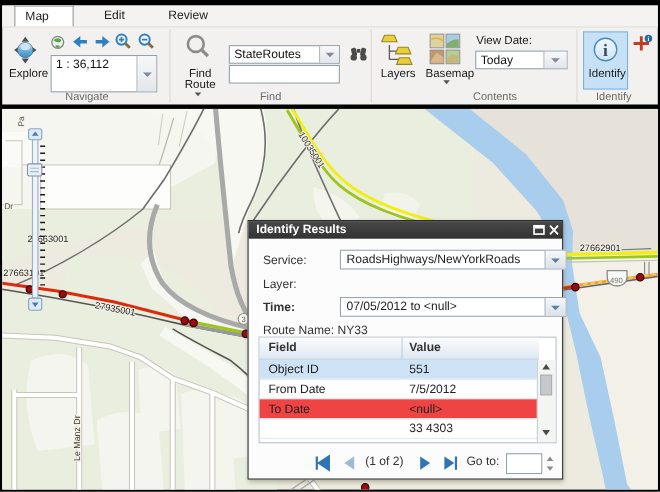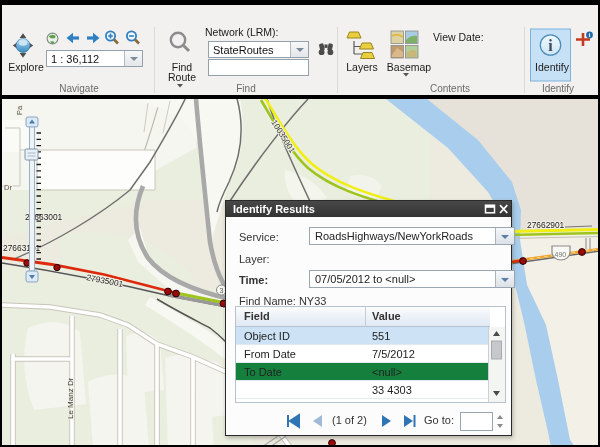--- a/index.html
+++ b/index.html
@@ -41,20 +41,25 @@
 .tdiv{position:absolute;left:129px;top:0;width:1px;height:20px;background:#c2cedc;}
 .trow{position:absolute;left:0;width:254px;height:18px;border-bottom:1px solid #e4e9ee;box-sizing:border-box;}
 .vsb{position:absolute;right:0;top:20px;width:16px;height:75px;border-left:1px solid #c8d0d8;background:#f4f4f2;}
 .navrow{position:absolute;left:0;top:208px;width:100%;height:26px;font-size:11px;color:#333;}
 .goto{position:absolute;background:#fff;border:1px solid #98a4b0;box-sizing:border-box;}
 </style>
 </head>
 <body>
 
 <div class="ribbon">
+  <div class="tabs">
+    <div class="tab active" style="left:11px;width:54px;text-align:left;padding-left:9px;box-sizing:border-box;">Map</div>
+    <div class="tab" style="left:74px;width:56px;">Edit</div>
+    <div class="tab" style="left:136px;width:66px;">Review</div>
+  </div>
   <div class="toolbar">
     <div class="sep" style="left:152px;"></div>
     <div class="sep" style="left:335px;"></div>
     <div class="sep" style="left:522px;"></div>
     <div class="glabel" style="left:37px;width:80px;text-align:center;">Navigate</div>
     <div class="glabel" style="left:204px;width:80px;">Find</div>
     <div class="glabel" style="left:388px;width:80px;text-align:right;">Contents</div>
     <div class="glabel" style="left:516px;width:80px;">Identify</div>
     <svg id="ribicons" style="position:absolute;left:0;top:0;" width="596" height="71" viewBox="0 0 596 71">
       <defs>
@@ -135,34 +140,37 @@
 
       <g>
         <path d="M574,15.5 h14 M581,9 v13" stroke="#c23b22" stroke-width="2.6"></path>
         <circle cx="587.5" cy="11" r="3.4" fill="#2569a8"></circle>
         <text x="587.5" y="13.4" font-size="6" text-anchor="middle" fill="#fff" font-family="Liberation Serif,serif" font-weight="bold">i</text>
       </g>
     </svg>
     <div class="btxt" style="left:4px;top:37px;width:40px;">Explore</div>
     <div class="btxt" style="left:160px;top:37px;width:40px;">Find</div>
     <div class="btxt" style="left:160px;top:47px;width:40px;">Route</div>
-    <div class="btxt" style="left:203px;top:2px;width:95px;text-align:left;">Network (LRM):</div>
     <div class="btxt" style="left:340px;top:37px;width:40px;">Layers</div>
     <div class="btxt" style="left:384px;top:37px;width:46px;">Basemap</div>
     <div class="btxt" style="left:431px;top:7px;width:70px;text-align:left;">View Date:</div>
     <div class="btxt" style="left:528px;top:37px;width:44px;">Identify</div>
-    <div class="combo" style="left:44px;top:26px;width:97px;height:17px;">
+    <div class="combo" style="left:44px;top:26px;width:97px;height:34px;">
       <div class="ctext">1 : 36,112</div>
         <div class="cbtn"></div>
       </div>
     <div class="combo" style="left:206px;top:17px;width:101px;height:17px;">
       <div class="ctext">StateRoutes</div>
         <div class="cbtn"></div>
       </div>
     <div class="combo" style="left:206px;top:35px;width:101px;height:17px;"></div>
+    <div class="combo" style="left:430px;top:22px;width:84px;height:17px;">
+      <div class="ctext">Today</div>
+        <div class="cbtn" style="width:20px;"></div>
+      </div>
   </div>
 </div>
 
 <div class="mapwrap">
 <svg width="596" height="346" viewBox="2 99 596 346" font-family="Liberation Sans, sans-serif">
 
   <rect x="2" y="99" width="596" height="346" fill="#edebdf"></rect>
 
   <path d="M2,99 L430,99 L430,228 L340,215 L240,200 L150,200 L60,222 L2,238 Z" fill="#eaeedf"></path>
   <path d="M2,288 h250 v159 h-250z" fill="#eaeedf"></path>
@@ -296,21 +304,21 @@
   <div class="dtitle"><span>Identify Results</span>
     <svg style="position:absolute;right:3px;top:3px;" width="30" height="11" viewBox="0 0 30 11">
       <rect x="7.5" y="1.2" width="9" height="7.6" fill="none" stroke="#fff" stroke-width="1.5"></rect>
       <rect x="7.5" y="1.2" width="9" height="2.6" fill="#fff"></rect>
       <path d="M22,1.2 L29.3,9 M29.3,1.2 L22,9" stroke="#fff" stroke-width="1.7"></path>
     </svg>
   </div>
   <div class="dlabel" style="left:13px;top:30px;">Service:</div>
   <div class="dlabel" style="left:13px;top:52px;">Layer:</div>
   <div class="dlabel" style="left:13px;top:73px;font-weight:bold;">Time:</div>
-  <div class="dlabel" style="left:13px;top:94px;">Find Name: NY33</div>
+  <div class="dlabel" style="left:13px;top:94px;">Route Name: NY33</div>
   <div class="drow" style="top:26px;">
         <div class="t">RoadsHighways/NewYorkRoads</div>
         <div class="b"></div>
       </div>
   <div class="drow" style="top:69px;">
         <div class="t">07/05/2012 to &lt;null&gt;</div>
         <div class="b"></div>
       </div>
   <div class="tbl">
     <div class="thead">
@@ -319,21 +327,21 @@
           <div class="tdiv"></div>
         </div>
     <div class="trow" style="top:20px;background:#cde3f5;">
           <div class="c1">Object ID</div>
           <div class="c2">551</div>
         </div>
     <div class="trow" style="top:38px;">
           <div class="c1">From Date</div>
           <div class="c2">7/5/2012</div>
         </div>
-    <div class="trow" style="top:56px;background:#15803d;">
+    <div class="trow" style="top:56px;background:#ef4444;">
           <div class="c1">To Date</div>
           <div class="c2">&lt;null&gt;</div>
         </div>
     <div class="trow" style="top:74px;">
           <div class="c2">33 4303</div>
         </div>
     <div class="vsb">
       <svg width="15" height="75" viewBox="0 0 15 75">
         <path d="M4,9 L7.5,4 L11,9 z" fill="#4a4a4a"></path>
         <rect x="2.5" y="14" width="10" height="18" fill="#c6c8cc" stroke="#a8aab0" stroke-width="1"></rect>

